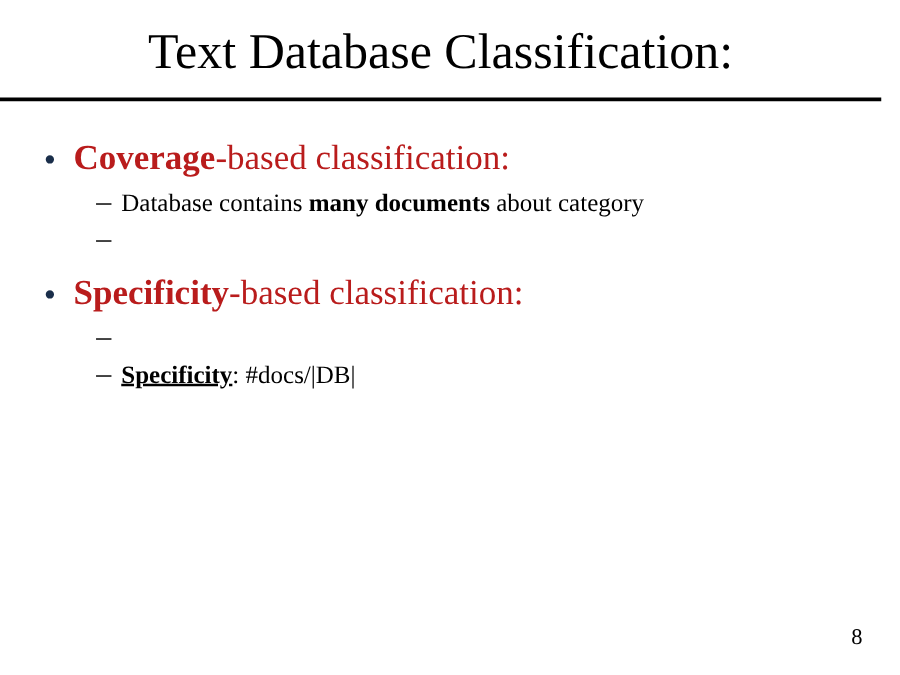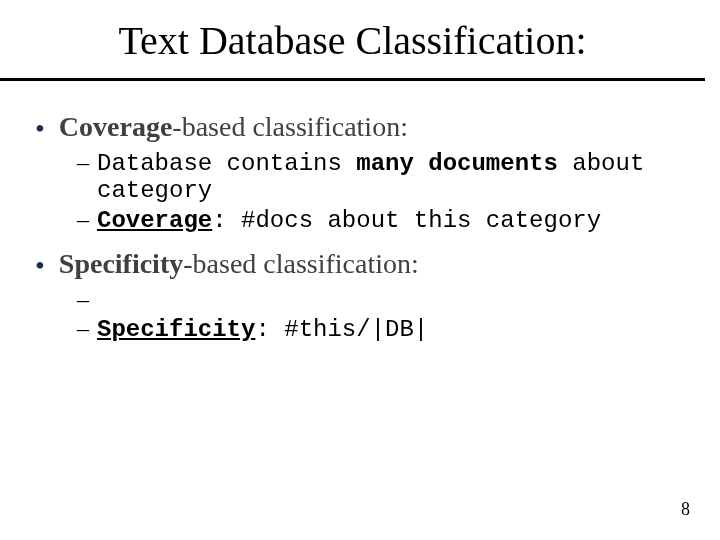--- a/index.html
+++ b/index.html
@@ -44,43 +44,42 @@
     .bullet-dot {
       font-size: 28px;
       color: #1a2e4a;
       margin-right: 14px;
       line-height: 1;
       position: relative;
       top: 2px;
     }
     .bullet-text {
       font-size: 28px;
-      color: #404040;
+      color: #b91c1c;
     }
     .strong {
       font-weight: bold;
     }
     .sub-list {
       margin-left: 42px;
       margin-bottom: 14px;
     }
     .sub-row {
       display: flex;
       align-items: baseline;
       margin-bottom: 2px;
     }
     .sub-dash {
       font-size: 24px;
       color: #000000;
       margin-right: 8px;
     }
     .sub-text {
-      font-size: 24px;
+      font-size: 20px;
       color: #000000;
-      font-family: Liberation Mono, monospace;
     }
     .underline {
       text-decoration: underline;
     }
     .page-number {
       position: absolute;
       bottom: 20px;
       right: 30px;
       font-size: 18px;
       color: #000000;
@@ -107,40 +106,37 @@
     </div>
     <div class="sub-list">
       <div class="sub-row">
         <span class="sub-dash">–</span>
         <span class="sub-text">
           <span>Database contains </span><span class="strong">many documents</span><span> about category</span>
         </span>
       </div>
       <div class="sub-row">
         <span class="sub-dash">–</span>
-        <span class="sub-text">
-          <span class="strong underline">Coverage</span><span>: #docs about this category</span>
-        </span>
       </div>
     </div>
 
     <div class="bullet-row">
       <span class="bullet-dot">•</span>
       <span class="bullet-text">
         <span class="strong">Specificity</span><span>-based classification:</span>
       </span>
     </div>
     <div class="sub-list">
       <div class="sub-row">
         <span class="sub-dash">–</span>
       </div>
       <div class="sub-row">
         <span class="sub-dash">–</span>
         <span class="sub-text">
-          <span class="strong underline">Specificity</span><span>: #this/|DB|</span>
+          <span class="strong underline">Specificity</span><span>: #docs/|DB|</span>
         </span>
       </div>
     </div>
 
   </div>
 
   <div class="page-number">8</div>
 
 </div>
 

